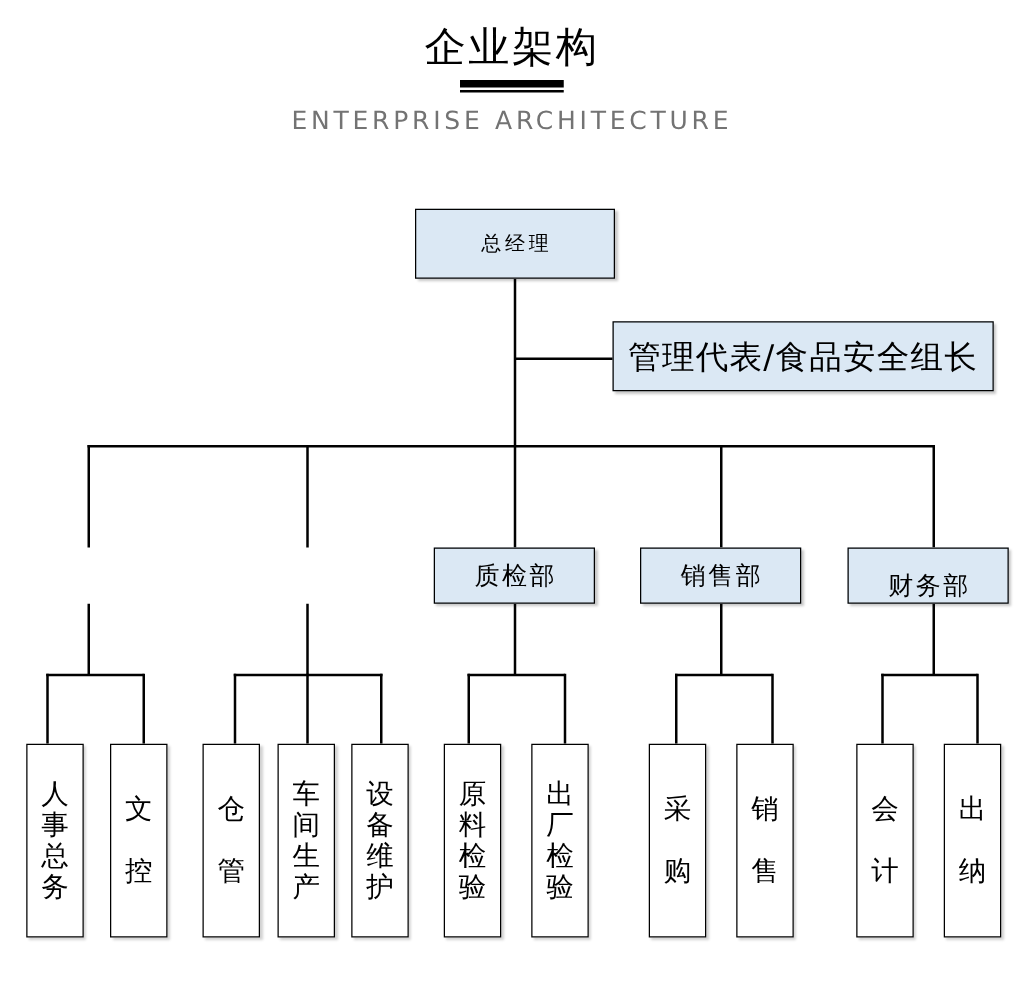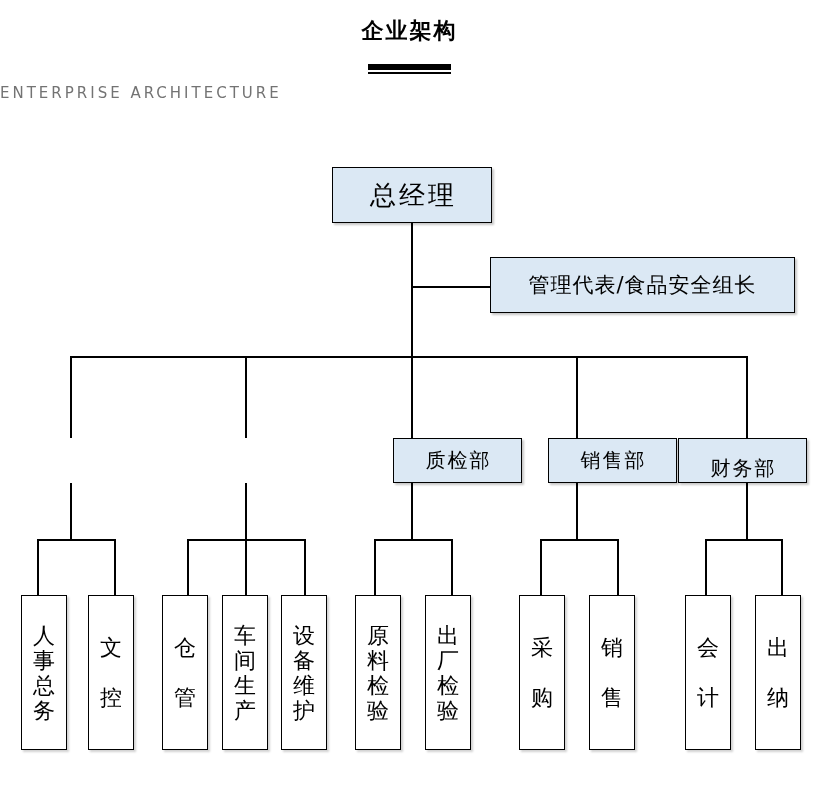--- a/index.html
+++ b/index.html
@@ -14,51 +14,52 @@
   .canvas{
     position:relative;
     width:819px;height:802px;
     background:#fff;
     overflow:hidden;
   }
   
   .title{
     position:absolute;left:0;right:0;top:16px;
     text-align:center;
-    font-size:22px;font-weight:bold;
+    font-size:33px;font-weight:normal;
     letter-spacing:2px;
     color:#000;
     margin:0;
   }
   .title-underline{
     position:absolute;left:0;right:0;top:64px;
     display:flex;flex-direction:column;align-items:center;gap:2px;
   }
   .title-underline .bar{width:83px;height:6px;background:#000;}
   .title-underline .thin{width:83px;height:2px;background:#000;}
   .subtitle{
     position:absolute;left:0;right:0;top:84px;
-    font-size:15px;letter-spacing:3px;
+    text-align:center;
+    font-size:20px;letter-spacing:3px;
     color:var(--subtitle);
   }
   
   .vline,.hline{position:absolute;background:var(--line);}
   .vline{width:1.5px;}
   .hline{height:1.5px;}
   
   .node{
     position:absolute;
     box-sizing:border-box;
     border:1.5px solid var(--border);
     background:var(--node-fill);
     display:flex;align-items:center;justify-content:center;
     box-shadow:2px 2px 2px rgba(0,0,0,0.22);
   }
-  .node.root{left:332px;top:167px;width:160px;height:56px;font-size:26px;letter-spacing:3px;padding-left:3px;}
-  .node.staff{left:490px;top:257px;width:305px;height:56px;font-size:21px;letter-spacing:1px;}
+  .node.root{left:332px;top:167px;width:160px;height:56px;font-size:16px;letter-spacing:3px;padding-left:3px;}
+  .node.staff{left:490px;top:257px;width:305px;height:56px;font-size:26px;letter-spacing:1px;}
   .node.dept{top:438px;width:129px;height:45px;font-size:20px;letter-spacing:2px;padding-left:2px;}
   .node.leaf{
     top:595px;width:46px;height:155px;
     background:var(--leaf-fill);
     box-shadow:2px 2px 2px rgba(0,0,0,0.18);
   }
   .vlabel{
     white-space:pre-line;
     text-align:center;
     font-size:22px;
@@ -113,24 +114,24 @@
   <div class="vline" style="left:781px;top:539px;height:56px;"></div>
 
   <div class="node root">
     <span>总经理</span>
   </div>
 
   <div class="node staff">
     <span>管理代表/食品安全组长</span>
   </div>
 
-  <div class="node dept" style="left:347px;margin-left:46px;">
+  <div class="node dept" style="left:347px;">
     <span>质检部</span>
   </div>
-  <div class="node dept" style="left:512px;margin-left:36px;">
+  <div class="node dept" style="left:512px;">
     <span>销售部</span>
   </div>
   <div class="node dept" style="left:678px;align-items:flex-end;">
     <span>财务部</span>
   </div>
 
   <div class="node leaf" style="left:21px;">
     <span class="vlabel">人
 事
 总

